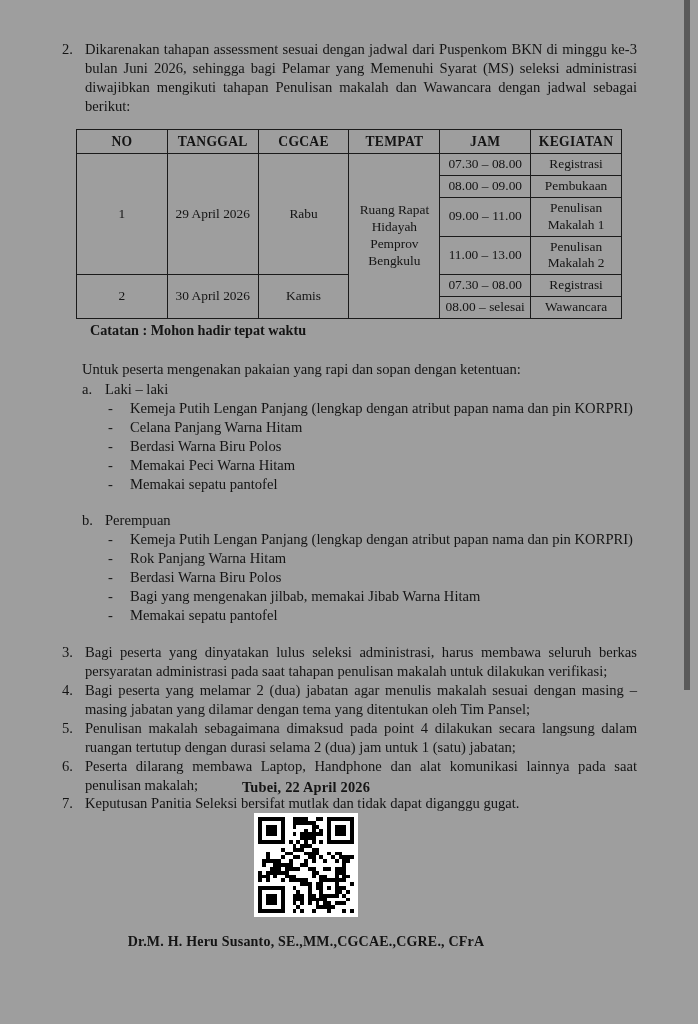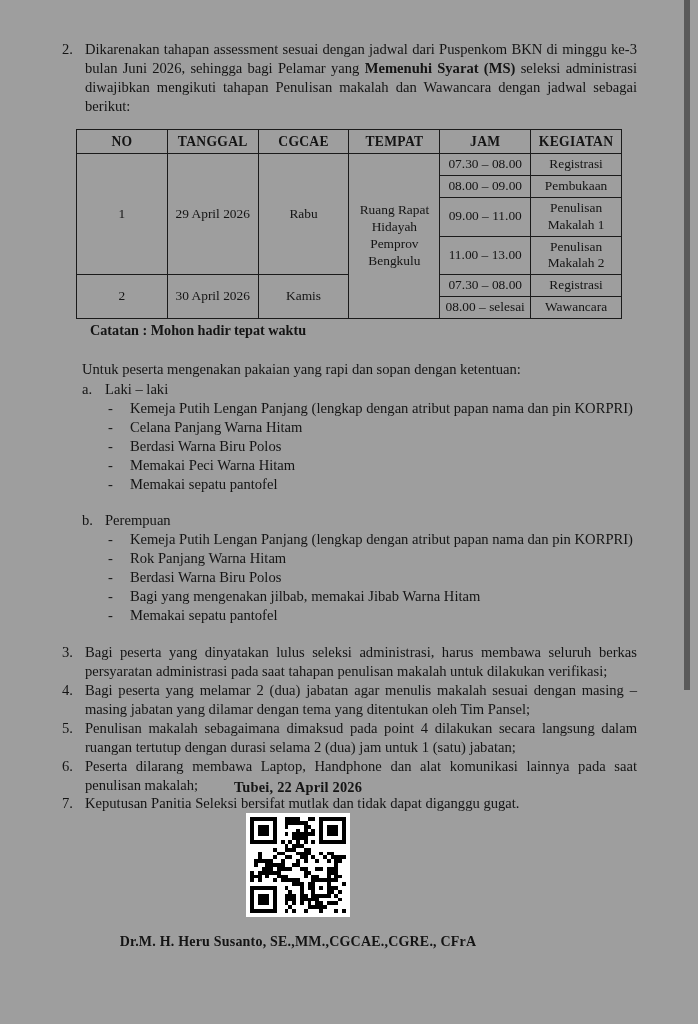--- a/index.html
+++ b/index.html
@@ -42,21 +42,21 @@
   .num-item .num {
     width: 23px;
     flex: 0 0 23px;
     text-align: left;
   }
   .num-item .body {
     flex: 1 1 auto;
     text-align: justify;
   }
   .num-item .body > span { }
-  b { font-weight: bold; }
+  b { font-weight: normal; }
 
   
   .table-wrap {
     margin-top: 13px;
     margin-left: 14px;
     width: 557px;
   }
   table.sched {
     border-collapse: collapse;
     width: 546px;
@@ -147,20 +147,21 @@
   .items-rest .num-item { margin-top: 0px; }
   .items-rest .num-item + .num-item { margin-top: 0px; }
 
   
   .sign-block {
     position: absolute;
     left: 0;
     top: 778px;
     width: 596px;
     text-align: center;
+    padding-left: 8px;
   }
   .sign-line {
     font-weight: bold;
     font-size: 14.4px;
     line-height: 1.35;
     letter-spacing: 0.2px;
   }
   .qr-holder {
     margin-top: 16px;
     display: flex;

